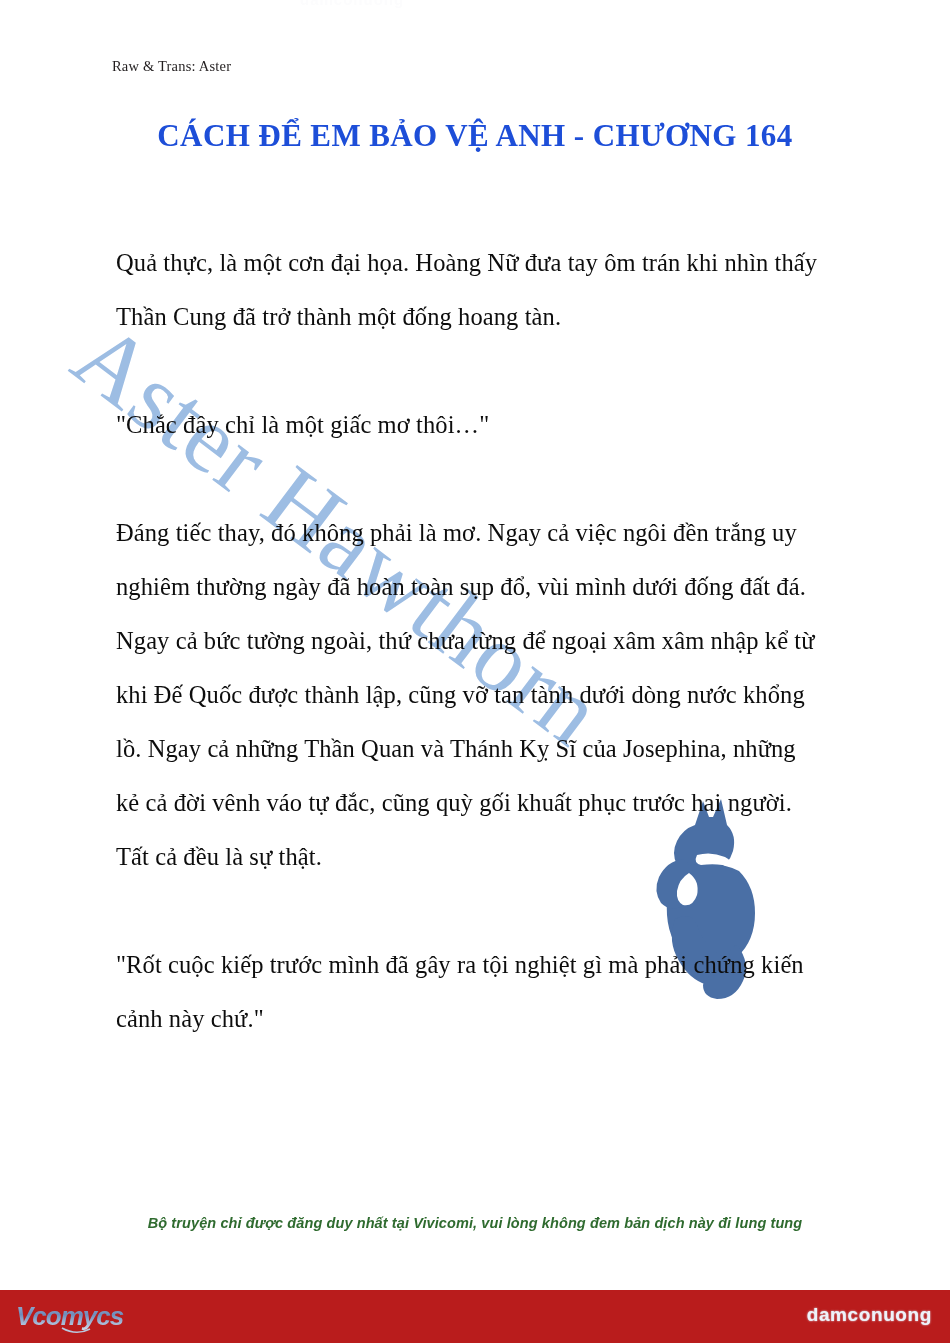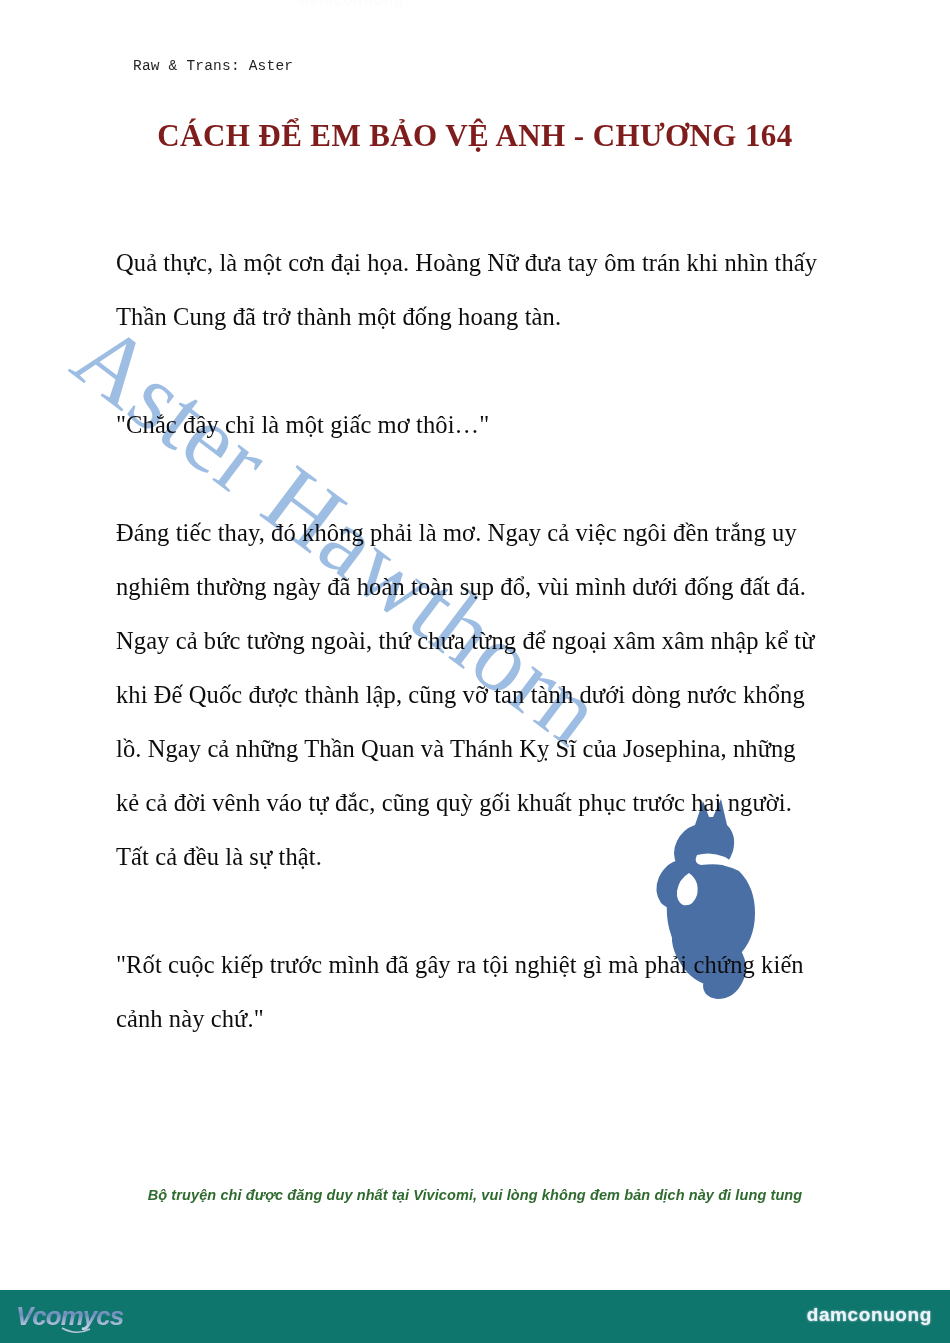--- a/index.html
+++ b/index.html
@@ -35,40 +35,40 @@
     font-weight: bold;
     color: #fcfcfd;
     letter-spacing: 1px;
     white-space: nowrap;
   }
 
   
   .credit {
     position: absolute;
     top: 58px;
-    left: 133px;
-    font-family: Liberation Mono, monospace;
+    left: 112px;
+    font-family: Liberation Serif, serif;
     font-size: 14.5px;
     color: #231f20;
     letter-spacing: 0.2px;
     white-space: nowrap;
     z-index: 6;
   }
 
   
   .chapter-title {
     position: absolute;
     top: 118px;
     left: 0;
     width: 950px;
     text-align: center;
     font-family: "Liberation Serif", "DejaVu Serif", serif;
     font-size: 31px;
     font-weight: bold;
-    color: #7f1d1d;
+    color: #1d4ed8;
     letter-spacing: 0.4px;
     z-index: 6;
   }
 
   
   .wm-diagonal {
     position: absolute;
     top: 300px;
     left: 120px;
     transform: rotate(37deg);
@@ -122,30 +122,31 @@
     z-index: 6;
   }
   .footer-line {
     font-family: "Liberation Sans", "DejaVu Sans", sans-serif;
     font-size: 14.5px;
     font-style: italic;
     font-weight: bold;
     color: #2f6b2f;
     line-height: 24px;
     letter-spacing: 0.1px;
+    margin-top: 28px;
   }
 
   
   .bottom-bar {
     position: absolute;
     left: 0;
     bottom: 0;
     width: 950px;
     height: 53px;
-    background: #0f766e;
+    background: #b91c1c;
     z-index: 8;
   }
   .brand-logo {
     position: absolute;
     left: 14px;
     top: 6px;
     width: 140px;
     height: 40px;
   }
   .site-mark {

